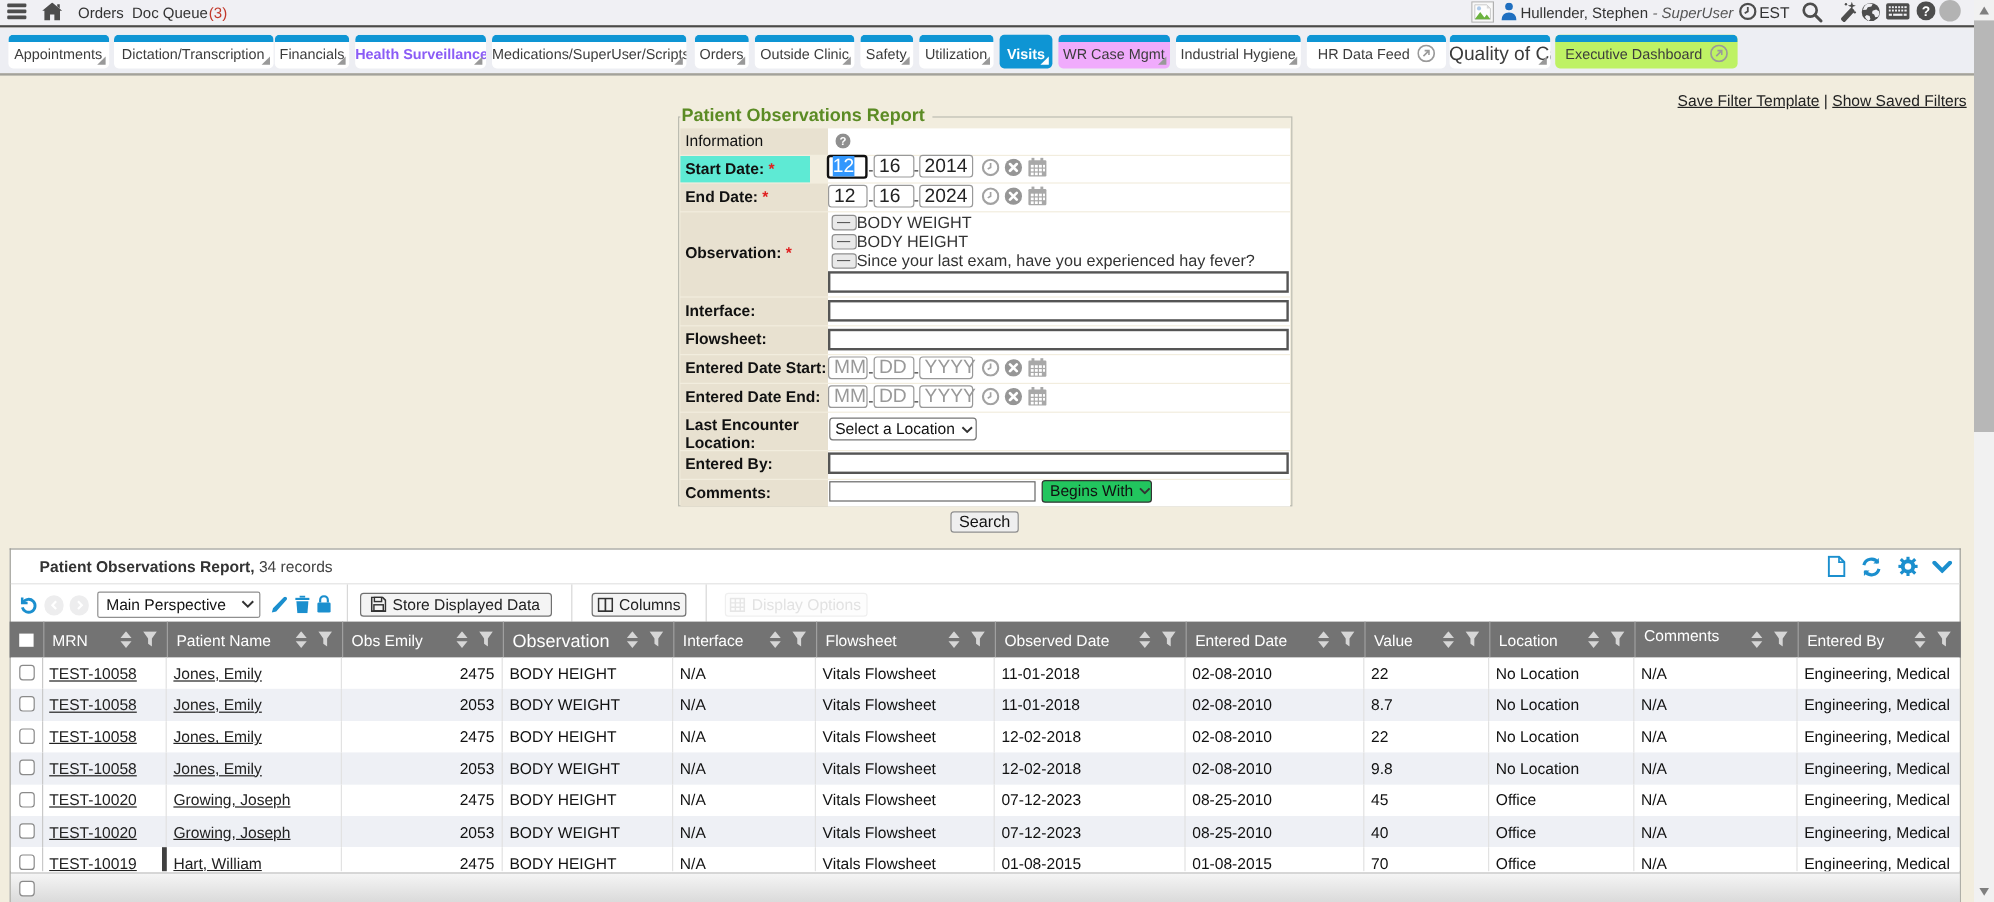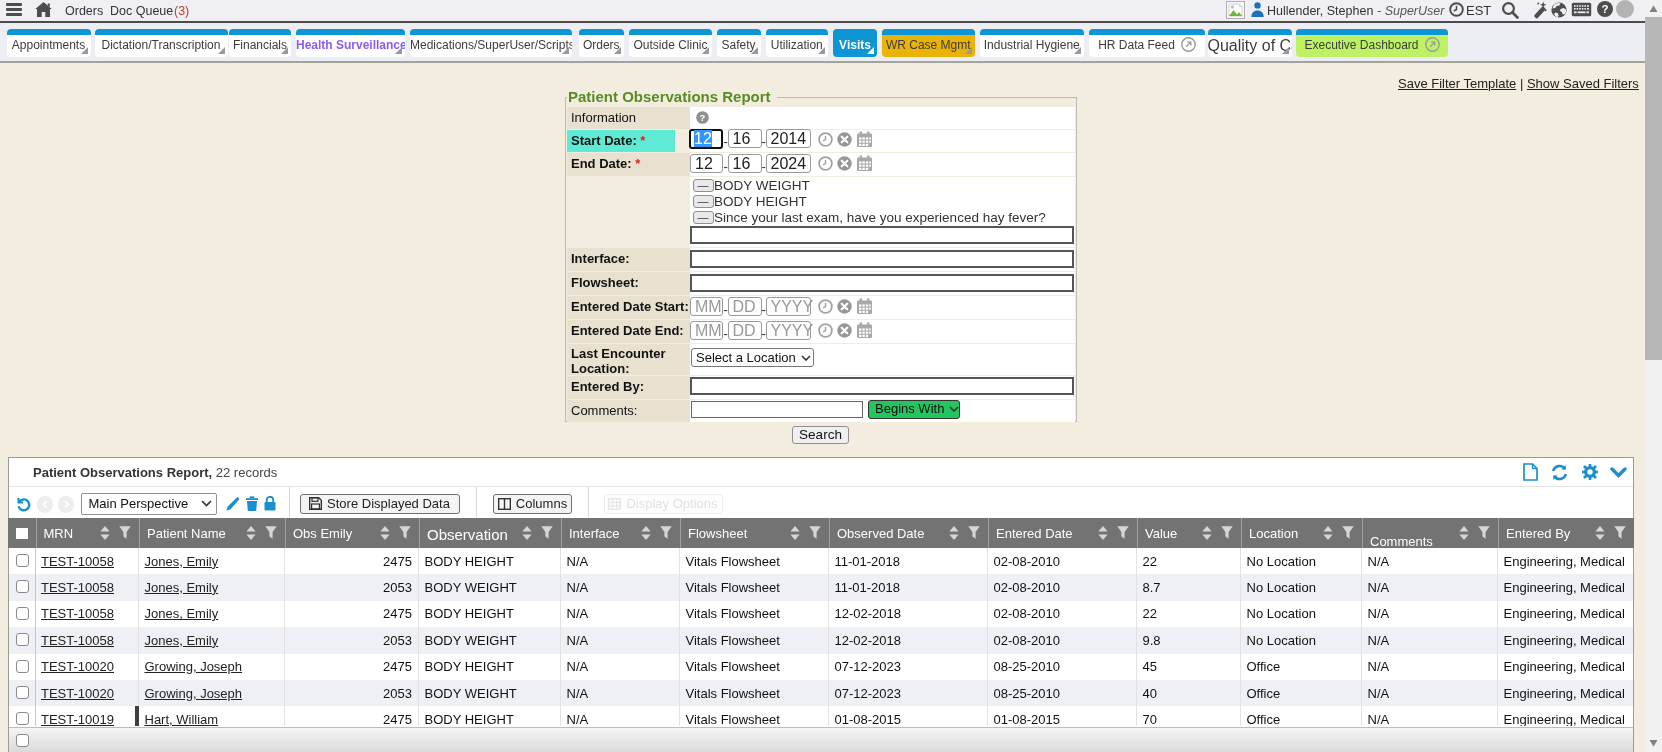--- a/index.html
+++ b/index.html
@@ -142,21 +142,21 @@
     </div>
 <div class="abs" style="left:765.5px;top:29px;width:62.5px;height:28px;border-radius:4px;background:#fff;overflow:hidden;">
       <div style="position:absolute;left:0;top:0;width:100%;height:6px;background:#0e95d4;"></div>
       <div style="position:absolute;left:0;top:6px;width:100%;text-align:center;font-size:12px;line-height:21px;color:#3c3c3c;font-weight:normal;white-space:nowrap;">Utilization</div>
       <div style="position:absolute;right:3px;bottom:3px;width:0;height:0;border-left:7px solid transparent;border-bottom:7px solid #999;"></div>
     </div>
 <div class="abs" style="left:833px;top:29px;width:44px;height:28px;border-radius:4px;background:#0e95d4;overflow:hidden;">
       <div style="position:absolute;left:0;top:6px;width:100%;text-align:center;font-size:12px;line-height:21px;color:#fff;font-weight:bold;white-space:nowrap;">Visits</div>
       <div style="position:absolute;right:3px;bottom:3px;width:0;height:0;border-left:7px solid transparent;border-bottom:7px solid #fff;"></div>
     </div>
-<div class="abs" style="left:882px;top:29px;width:92.5px;height:28px;border-radius:4px;background:#eab308;overflow:hidden;">
+<div class="abs" style="left:882px;top:29px;width:92.5px;height:28px;border-radius:4px;background:#f0abfc;overflow:hidden;">
       <div style="position:absolute;left:0;top:0;width:100%;height:6px;background:#0e95d4;"></div>
       <div style="position:absolute;left:0;top:6px;width:100%;text-align:center;font-size:12px;line-height:21px;color:#3c3c3c;font-weight:normal;white-space:nowrap;">WR Case Mgmt</div>
       <div style="position:absolute;right:3px;bottom:3px;width:0;height:0;border-left:7px solid transparent;border-bottom:7px solid #999;"></div>
     </div>
 <div class="abs" style="left:979.5px;top:29px;width:104.5px;height:28px;border-radius:4px;background:#fff;overflow:hidden;">
       <div style="position:absolute;left:0;top:0;width:100%;height:6px;background:#0e95d4;"></div>
       <div style="position:absolute;left:0;top:6px;width:100%;text-align:center;font-size:12px;line-height:21px;color:#3c3c3c;font-weight:normal;white-space:nowrap;">Industrial Hygiene</div>
       <div style="position:absolute;right:3px;bottom:3px;width:0;height:0;border-left:7px solid transparent;border-bottom:7px solid #999;"></div>
     </div>
 <div class="abs" style="left:1089px;top:29px;width:116px;height:28px;border-radius:4px;background:#fff;overflow:hidden;">
@@ -180,34 +180,35 @@
     </div>
 <div class="abs" style="left:1398px;top:76px;font-size:13px;color:#222;"><span style="text-decoration:underline;">Save Filter Template</span> | <span style="text-decoration:underline;">Show Saved Filters</span></div>
 <div class="abs" style="left:565px;top:97px;width:512px;height:325px;border:1px solid #bcbcb1;"></div>
 <div class="abs" style="left:567px;top:89px;font-size:15px;font-weight:bold;color:#5b8b24;background:#f2edde;padding:0 6px 0 1px;height:16px;line-height:16px;">Patient Observations Report</div>
 <div class="abs" style="left:567px;top:107px;width:123px;height:21.5px;background:#e8e1d0;font-size:13px;color:#111;font-weight:normal;padding-top:3px;padding-left:4px;line-height:15px;">Information</div>
 <div class="abs" style="left:690px;top:107px;width:385px;height:21.5px;background:#fff;"></div>
 <div class="abs" style="left:567px;top:129.5px;width:108px;height:22.5px;background:#5eead4;font-size:13px;color:#111;font-weight:bold;padding-top:3px;padding-left:4px;line-height:15px;">Start Date: <span style="color:#e02020;font-weight:bold;">*</span></div>
 <div class="abs" style="left:690px;top:129.5px;width:385px;height:22.5px;background:#fff;"></div>
 <div class="abs" style="left:567px;top:153px;width:123px;height:23px;background:#e8e1d0;font-size:13px;color:#111;font-weight:bold;padding-top:3px;padding-left:4px;line-height:15px;">End Date: <span style="color:#e02020;font-weight:bold;">*</span></div>
 <div class="abs" style="left:690px;top:153px;width:385px;height:23px;background:#fff;"></div>
+<div class="abs" style="left:567px;top:177px;width:123px;height:70px;background:#e8e1d0;font-size:13px;color:#111;font-weight:bold;padding-top:26px;padding-left:4px;line-height:15px;">Observation: <span style="color:#e02020;font-weight:bold;">*</span></div>
 <div class="abs" style="left:690px;top:177px;width:385px;height:70px;background:#fff;"></div>
 <div class="abs" style="left:567px;top:248px;width:123px;height:23px;background:#e8e1d0;font-size:13px;color:#111;font-weight:bold;padding-top:3px;padding-left:4px;line-height:15px;">Interface:</div>
 <div class="abs" style="left:690px;top:248px;width:385px;height:23px;background:#fff;"></div>
 <div class="abs" style="left:567px;top:272px;width:123px;height:23px;background:#e8e1d0;font-size:13px;color:#111;font-weight:bold;padding-top:3px;padding-left:4px;line-height:15px;">Flowsheet:</div>
 <div class="abs" style="left:690px;top:272px;width:385px;height:23px;background:#fff;"></div>
 <div class="abs" style="left:567px;top:296px;width:123px;height:23px;background:#e8e1d0;font-size:13px;color:#111;font-weight:bold;padding-top:3px;padding-left:4px;line-height:15px;">Entered Date Start:</div>
 <div class="abs" style="left:690px;top:296px;width:385px;height:23px;background:#fff;"></div>
 <div class="abs" style="left:567px;top:320px;width:123px;height:23px;background:#e8e1d0;font-size:13px;color:#111;font-weight:bold;padding-top:3px;padding-left:4px;line-height:15px;">Entered Date End:</div>
 <div class="abs" style="left:690px;top:320px;width:385px;height:23px;background:#fff;"></div>
 <div class="abs" style="left:567px;top:344px;width:123px;height:30.5px;background:#e8e1d0;font-size:13px;color:#111;font-weight:bold;padding-top:2px;line-height:14.5px;padding-left:4px;line-height:15px;">Last Encounter<br>Location:</div>
 <div class="abs" style="left:690px;top:344px;width:385px;height:30.5px;background:#fff;"></div>
 <div class="abs" style="left:567px;top:375.5px;width:123px;height:23.0px;background:#e8e1d0;font-size:13px;color:#111;font-weight:bold;padding-top:3px;padding-left:4px;line-height:15px;">Entered By:</div>
 <div class="abs" style="left:690px;top:375.5px;width:385px;height:23.0px;background:#fff;"></div>
-<div class="abs" style="left:567px;top:399.5px;width:123px;height:22.5px;background:#e8e1d0;font-size:13px;color:#111;font-weight:normal;padding-top:3px;padding-left:4px;line-height:15px;">Comments:</div>
+<div class="abs" style="left:567px;top:399.5px;width:123px;height:22.5px;background:#e8e1d0;font-size:13px;color:#111;font-weight:bold;padding-top:3px;padding-left:4px;line-height:15px;">Comments:</div>
 <div class="abs" style="left:690px;top:399.5px;width:385px;height:22.5px;background:#fff;"></div>
 <svg class="abs" style="left:695.5px;top:111px;" width="13" height="13" viewBox="0 0 13 13">
       <circle cx="6.5" cy="6.5" r="6.3" fill="#8f8f8f"></circle>
       <text x="6.5" y="10" font-family="Liberation Sans" font-size="9.5" font-weight="bold" fill="#fff" text-anchor="middle">?</text>
     </svg>
 <div class="abs" style="left:689px;top:129px;width:34px;height:20px;border:2px solid #111;border-radius:3px;background:#fff;font-size:16px;line-height:16px;padding-left:3px;color:#222;"><span style="background:#3297fd;color:#fff;">12</span></div>
     <div class="abs" style="left:727.5px;top:129px;width:34px;height:19px;border:1px solid #999;border-radius:3px;background:#fff;font-size:16px;line-height:17px;padding-left:4px;color:#222;">16</div>
     <div class="abs" style="left:765.5px;top:129px;width:45.5px;height:19px;border:1px solid #999;border-radius:3px;background:#fff;font-size:16px;line-height:17px;padding-left:4px;color:#222;">2014</div>
     <div class="abs" style="left:723.5px;top:134px;font-size:13px;color:#333;">-</div>
     <div class="abs" style="left:761.5px;top:134px;font-size:13px;color:#333;">-</div>
@@ -342,21 +343,21 @@
     <div class="abs" style="left:691px;top:348px;width:123px;height:19px;border:1px solid #767676;border-radius:3px;background:#fff;font-size:13px;color:#111;line-height:17px;padding-left:4px;">Select a Location <svg width="10" height="6" viewBox="0 0 10 6" style="display:inline-block;vertical-align:1px;margin-left:2px;">
         <path d="M1 1 L5 5 L9 1" fill="none" stroke="#333" stroke-width="1.6"></path>
       </svg></div>
 <div class="abs" style="left:690px;top:377px;width:384px;height:18px;border:2px solid #555;background:#fff;"></div>
 <div class="abs" style="left:691px;top:401px;width:172px;height:17px;border:1.5px solid #666;background:#fff;"></div>
 <div class="abs" style="left:868px;top:400px;width:92px;height:19px;border:1.5px solid #333;border-radius:3px;background:#22c55e;font-size:13px;color:#111;line-height:16px;padding-left:6px;">Begins With <svg width="10" height="6" viewBox="0 0 10 6" style="display:inline-block;vertical-align:1px;margin-left:1px;">
         <path d="M1 1 L5 5 L9 1" fill="none" stroke="#333" stroke-width="1.6"></path>
       </svg></div>
 <div class="abs" style="left:792px;top:425.5px;width:57px;height:18px;border:1px solid #8f8f8f;border-radius:3px;background:#efefef;font-size:13.5px;color:#111;text-align:center;line-height:16px;">Search</div>
 <div class="abs" style="left:8px;top:457px;width:1626px;height:295px;background:#fff;border:1px solid #9c9c94;border-bottom:none;"></div>
-<div class="abs" style="left:33px;top:465px;font-size:13px;color:#333;"><b>Patient Observations Report,</b> <span style="color:#444;">22 records</span></div>
+<div class="abs" style="left:33px;top:465px;font-size:13px;color:#333;"><b>Patient Observations Report,</b> <span style="color:#444;">34 records</span></div>
 <div class="abs" style="left:9px;top:486px;width:1624px;height:1px;background:#e3e3e3;"></div>
 <svg class="abs" style="left:1523px;top:463px;" width="15" height="18" viewBox="0 0 15 18">
       <path d="M1 1 h8.5 L14 5.5 V17 H1 Z" fill="none" stroke="#1b8fce" stroke-width="1.7"></path>
       <path d="M9.5 1 V5.5 H14" fill="none" stroke="#1b8fce" stroke-width="1.4"></path>
     </svg>
 <svg class="abs" style="left:1551px;top:464px;" width="17" height="17" viewBox="0 0 17 17">
       <path d="M2.2 7 A6.5 6.5 0 0 1 14 5" fill="none" stroke="#1b8fce" stroke-width="2.6"></path>
       <path d="M14.7 1 v4.6 h-4.6 z" fill="#1b8fce"></path>
       <path d="M14.8 10 A6.5 6.5 0 0 1 3 12" fill="none" stroke="#1b8fce" stroke-width="2.6"></path>
       <path d="M2.3 16 v-4.6 h4.6 z" fill="#1b8fce"></path>
@@ -513,21 +514,21 @@
       <div class="abs" style="left:7px;top:8px;white-space:nowrap;">Location</div>
       <svg class="abs" style="right:29px;top:8px;" width="10" height="14" viewBox="0 0 10 14">
         <path d="M5 0 L9.6 5.6 H0.4 Z" fill="#d6d6d6"></path>
         <path d="M5 14 L9.6 8.4 H0.4 Z" fill="#d6d6d6"></path>
       </svg>
       <svg class="abs" style="right:8px;top:8px;" width="12" height="13" viewBox="0 0 12 13">
         <path d="M0.3 0.3 h11.4 L7.6 6 v6.7 L4.4 10.5 V6 Z" fill="#d6d6d6"></path>
       </svg>
     </div>
 <div class="abs" style="left:1362px;top:518px;width:136px;height:30px;border-left:1px solid #a0a0a0;color:#fff;font-size:13px;">
-      <div class="abs" style="left:7px;top:16px;white-space:nowrap;">Comments</div>
+      <div class="abs" style="left:7px;top:4px;white-space:nowrap;">Comments</div>
       <svg class="abs" style="right:29px;top:8px;" width="10" height="14" viewBox="0 0 10 14">
         <path d="M5 0 L9.6 5.6 H0.4 Z" fill="#d6d6d6"></path>
         <path d="M5 14 L9.6 8.4 H0.4 Z" fill="#d6d6d6"></path>
       </svg>
       <svg class="abs" style="right:8px;top:8px;" width="12" height="13" viewBox="0 0 12 13">
         <path d="M0.3 0.3 h11.4 L7.6 6 v6.7 L4.4 10.5 V6 Z" fill="#d6d6d6"></path>
       </svg>
     </div>
 <div class="abs" style="left:1498px;top:518px;width:136px;height:30px;border-left:1px solid #a0a0a0;color:#fff;font-size:13px;">
       <div class="abs" style="left:7px;top:8px;white-space:nowrap;">Entered By</div>

